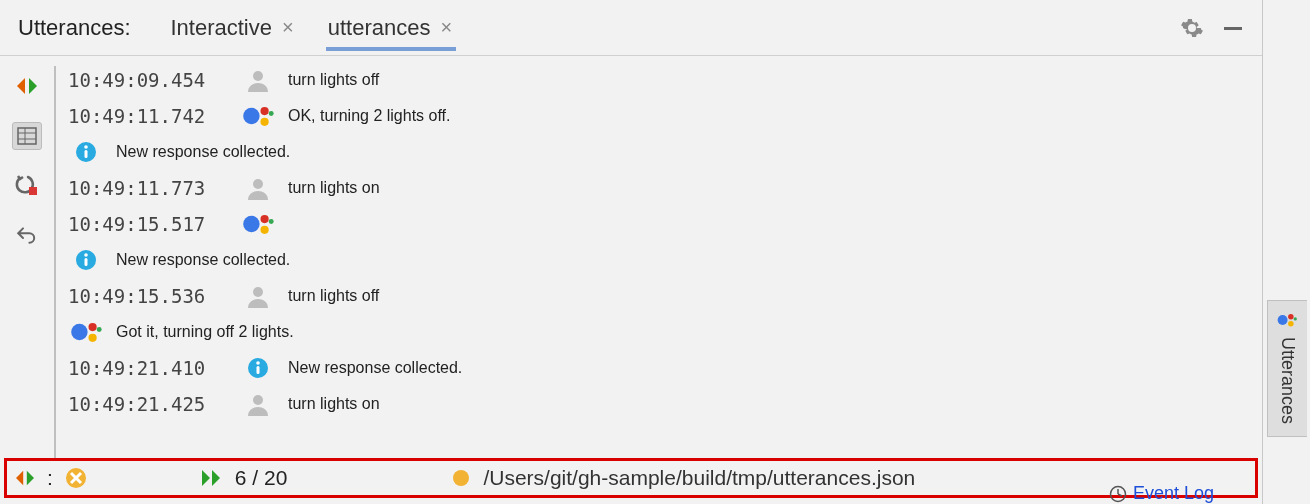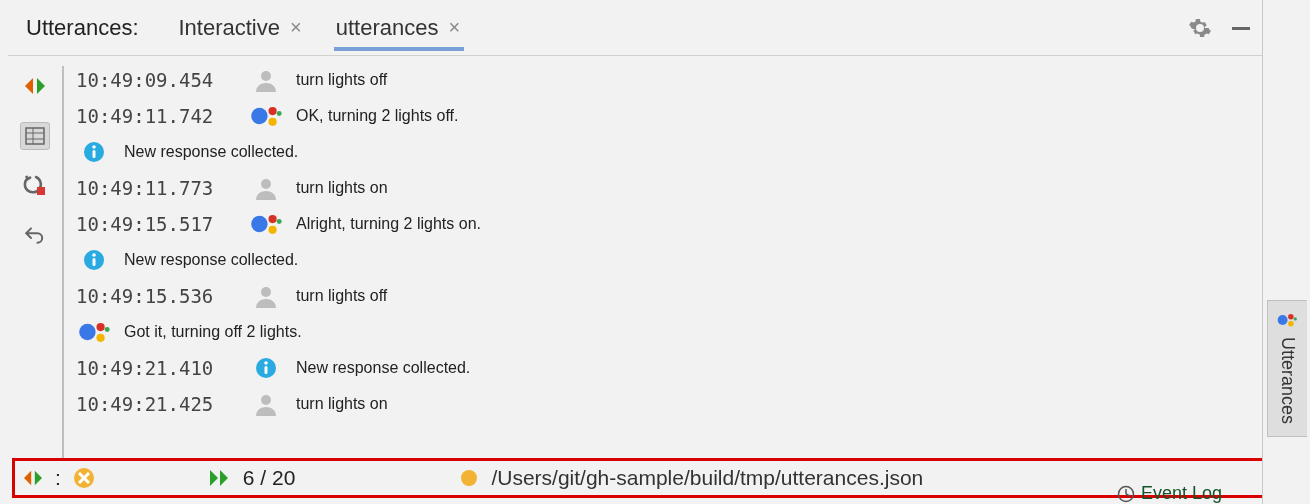--- a/index.html
+++ b/index.html
@@ -8,21 +8,21 @@
     background: #f2f2f2;
     width: 1310px;
     height: 504px;
     overflow: hidden;
     position: relative;
     font-size: 21px;
     color: #222;
   }
   .main-area {
     position: absolute;
-    left: 8px;
+    left: 0;
     top: 0;
     width: 1262px;
     height: 504px;
     display: flex;
     flex-direction: column;
     background: #f2f2f2;
   }
   .side-panel {
     position: absolute;
     right: 0;
@@ -163,21 +163,21 @@
     gap: 12px;
     font-size: 21px;
     background: #f2f2f2;
   }
   .status-path { color: #333; }
   .event-log {
     position: absolute;
     right: 48px;
     bottom: 0px;
     font-size: 18px;
-    color: #14532d;
+    color: #1d4ed8;
     display: flex;
     align-items: center;
     gap: 6px;
   }
   svg { display: block; }
 </style>
 </head>
 <body>
 
 <div class="main-area">
@@ -283,21 +283,20 @@
         <div class="log-row">
           <span class="ts">10:49:15.517</span>
           <span class="icon-slot">
             <svg width="34" height="28" viewBox="0 0 40 34">
               <circle cx="12" cy="17" r="10" fill="#3b78e7"></circle>
               <circle cx="28" cy="11" r="5" fill="#d93025"></circle>
               <circle cx="28" cy="24" r="5" fill="#f4b400"></circle>
               <circle cx="36" cy="14" r="3" fill="#34a853"></circle>
             </svg>
           </span>
-          <span class="msg">Alright, turning 2 lights on.</span>
         </div>
         <div class="log-row">
           <span class="icon-slot">
             <svg width="24" height="24" viewBox="0 0 24 24">
               <circle cx="12" cy="12" r="10" fill="#29abe2"></circle>
               <circle cx="12" cy="7" r="1.8" fill="#fff"></circle>
               <rect x="10.5" y="10" width="3" height="8" rx="1.5" fill="#fff"></rect>
             </svg>
           </span>
           <span class="msg">New response collected.</span>

